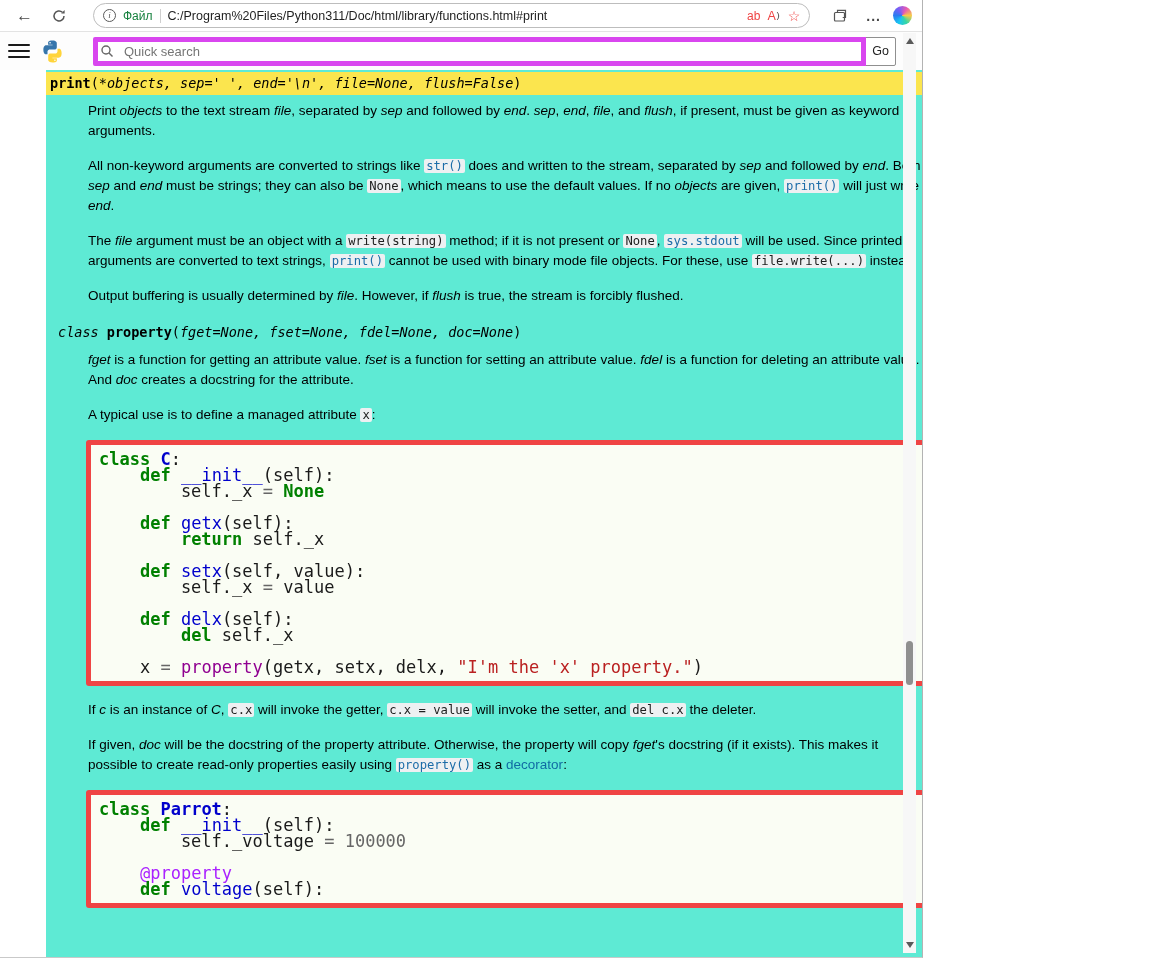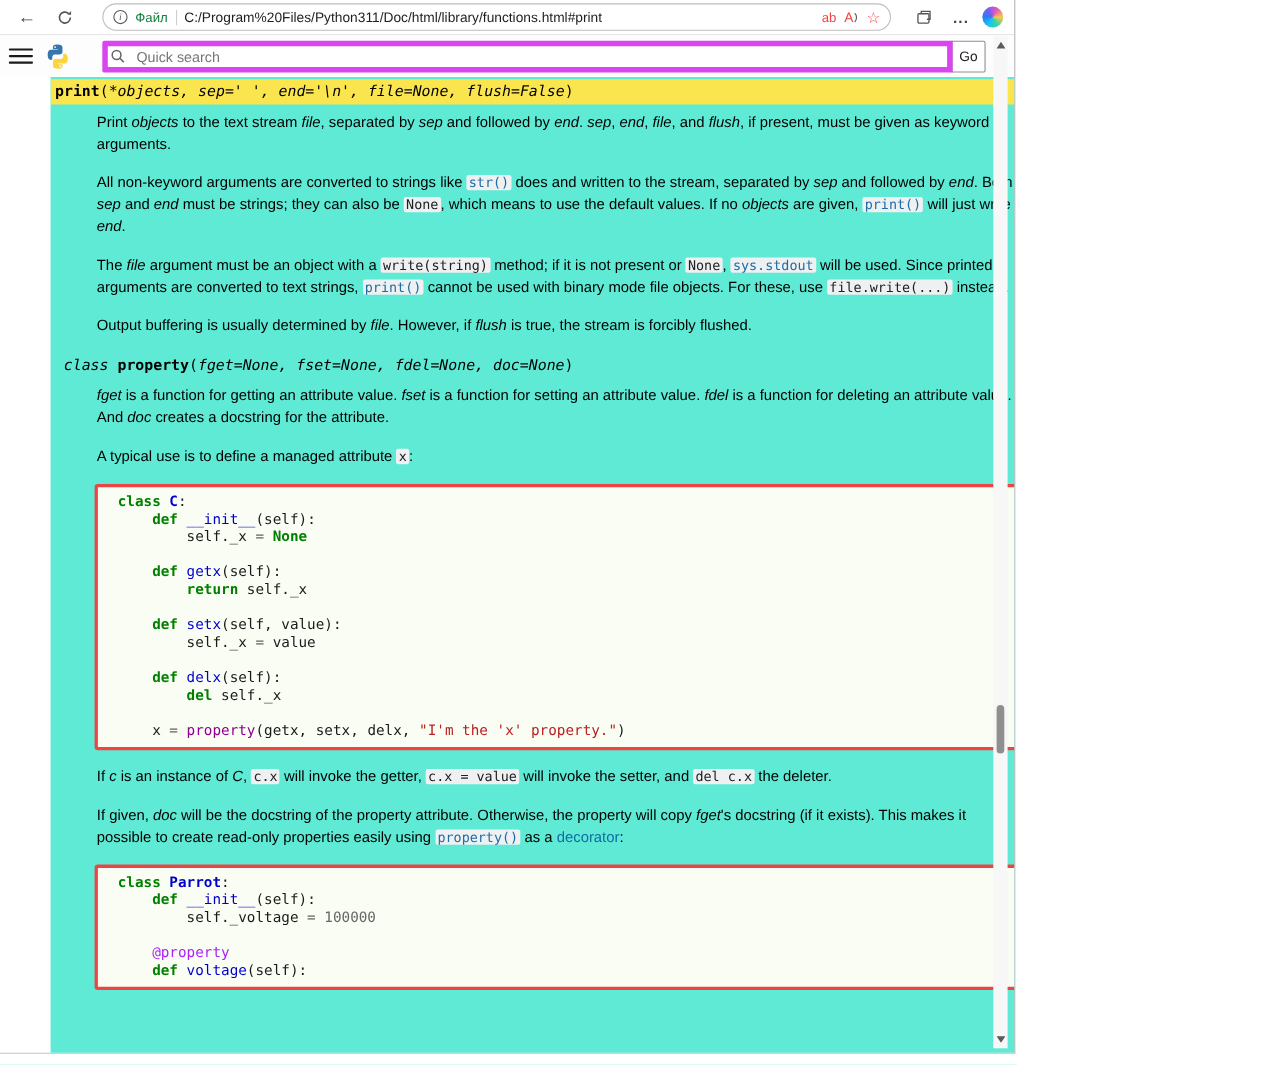--- a/index.html
+++ b/index.html
@@ -86,23 +86,23 @@
   .dl-property { margin-top:0; }
   .t-it { font-style:italic; }
   .t-code, .t-codelink {
     font-family:"DejaVu Sans Mono", monospace; font-size:12.2px;
     background:#eef0f2; padding:0 2px; border-radius:2px; color:#202020;
   }
   .t-codelink { color:#1b6ca8; cursor:pointer; }
   .t-link { color:#106ba3; cursor:pointer; }
   
   .codeblock {
-    margin:8px 18px 14px 40px; padding:6px 18px;
-    background:#fafdf4; border:3px solid #ef4444; border-radius:3px;
-    font-family:"DejaVu Sans Mono", monospace; font-size:13px; color:#1a1a1a;
+    margin:8px 18px 14px 40px; padding:6px 8px;
+    background:#fafdf4; border:5px solid #ef4444; border-radius:3px;
+    font-family:"DejaVu Sans Mono", monospace; font-size:17px; color:#1a1a1a;
     overflow:hidden;
   }
   .code-line { white-space:pre; line-height:16px; height:16px; }
   .t-k  { color:#008000; font-weight:bold; }
   .t-nc { color:#0000cc; font-weight:bold; }
   .t-nf { color:#0000cc; }
   .t-kc { color:#008000; font-weight:bold; }
   .t-nb { color:#900090; }
   .t-nd { color:#aa22ff; }
   .t-s  { color:#ba2121; }

